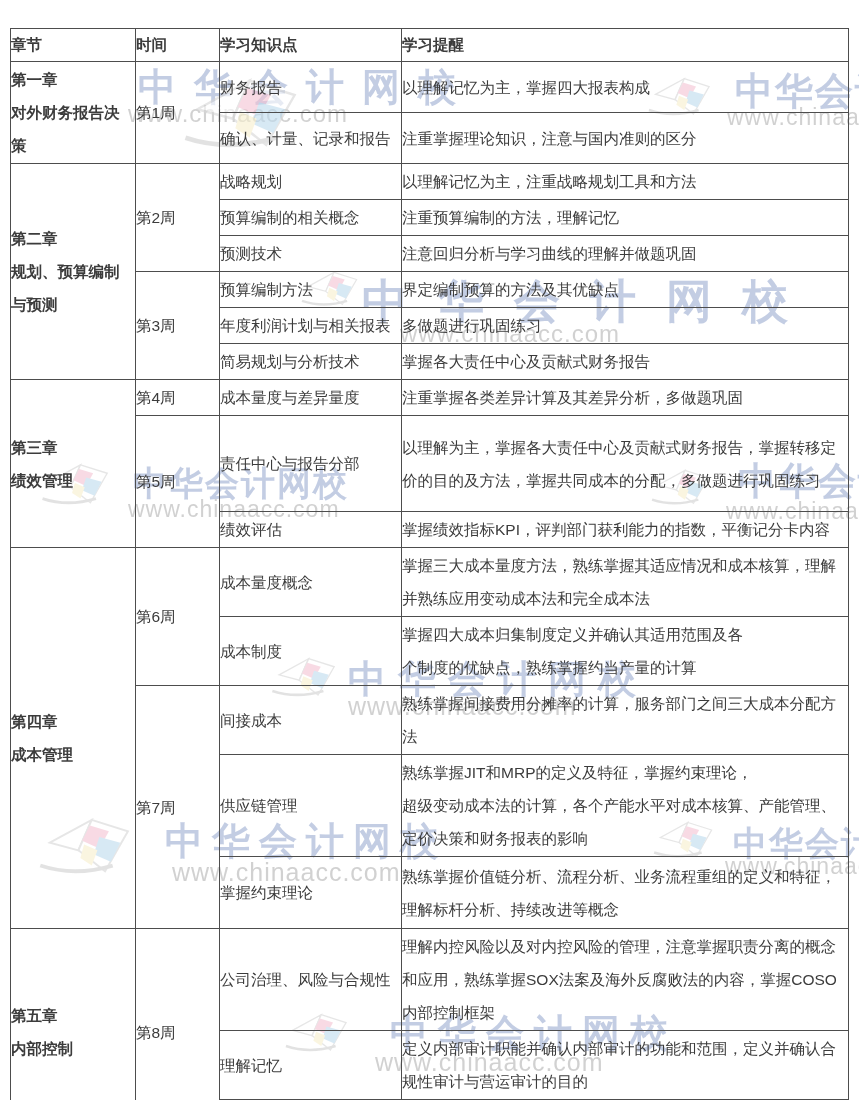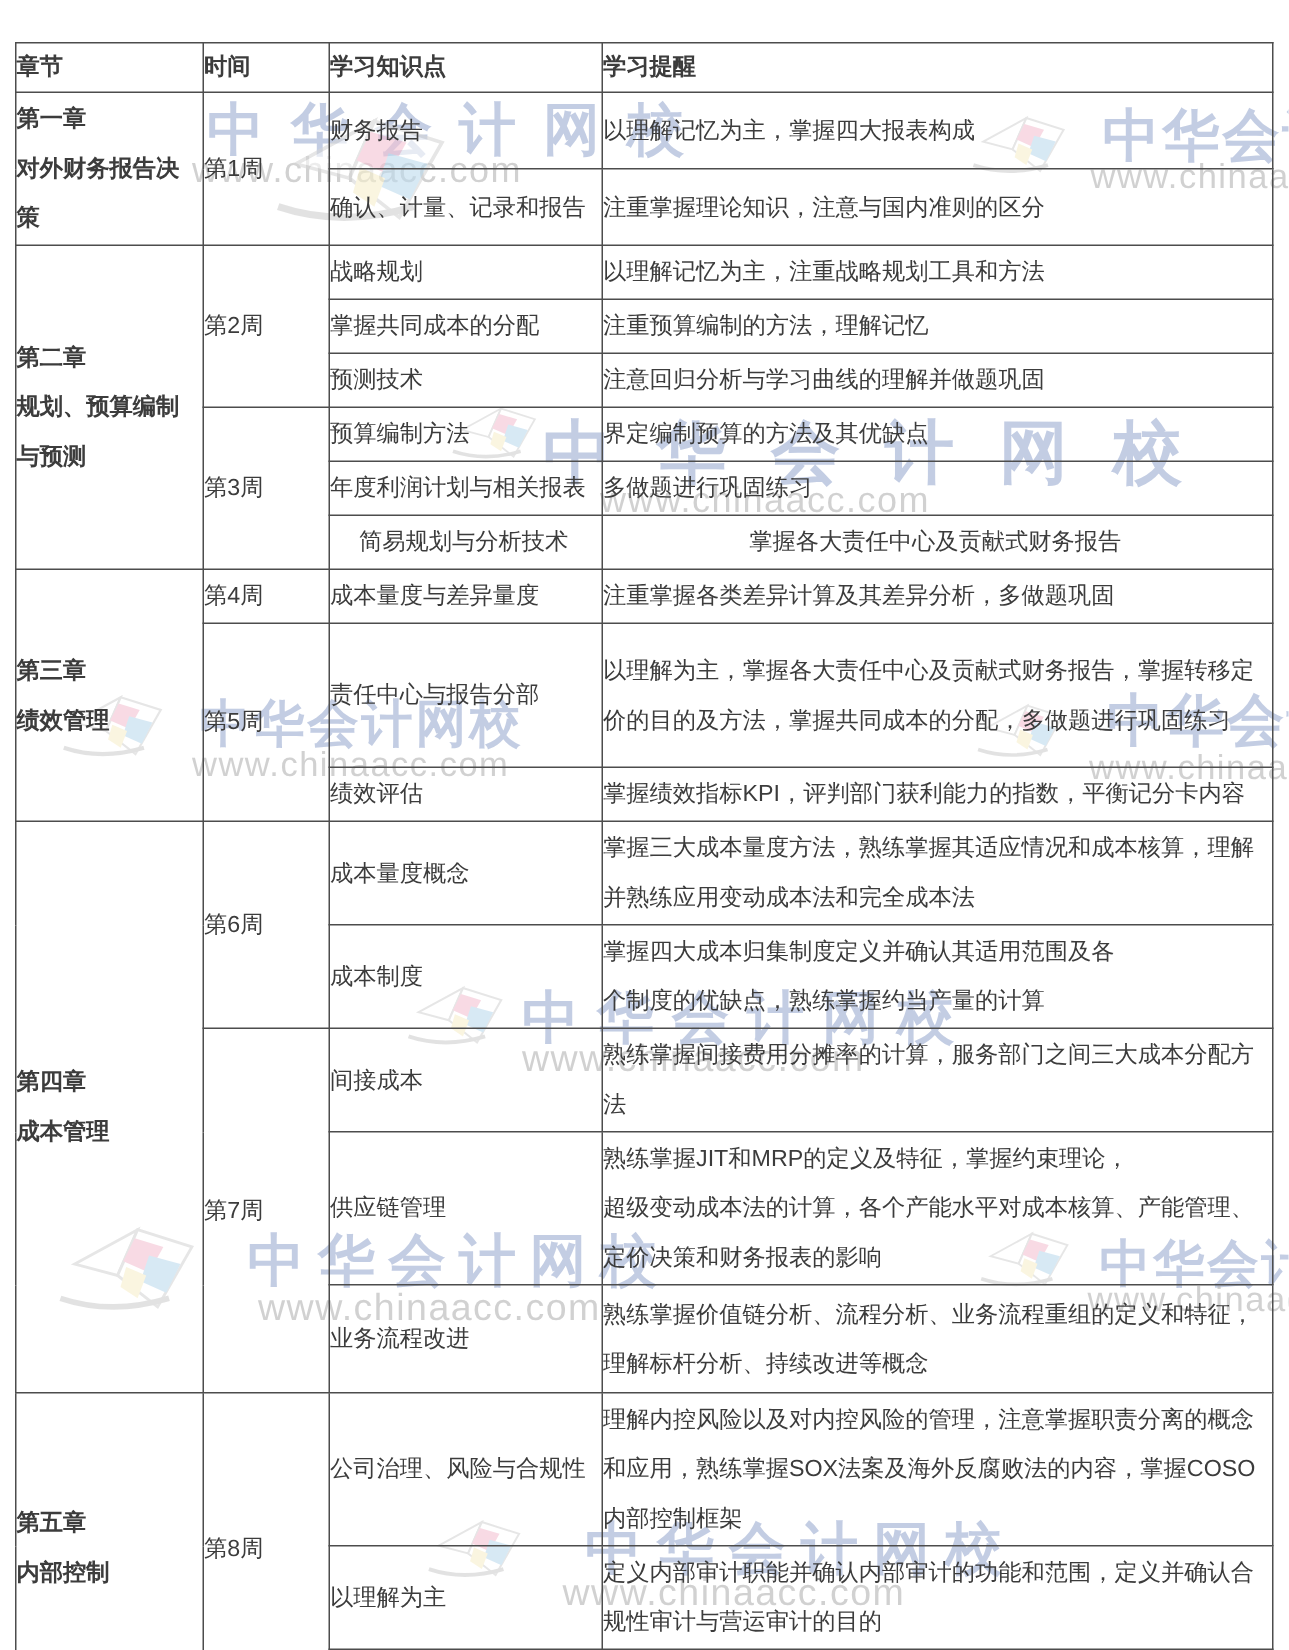--- a/index.html
+++ b/index.html
@@ -186,37 +186,37 @@
         </tr>
         <tr style="height: 33px;">
           <td class="chapter" rowspan="6">第二章
 规划、预算编制
 与预测</td>
           <td class="week" rowspan="3">第2周</td>
           <td class="point">战略规划</td>
           <td class="reminder">以理解记忆为主，注重战略规划工具和方法</td>
         </tr>
         <tr style="height: 31px;">
-          <td class="point">掌握共同成本的分配</td>
+          <td class="point">预算编制的相关概念</td>
           <td class="reminder">注重预算编制的方法，理解记忆</td>
         </tr>
         <tr style="height: 32px;">
           <td class="point">预测技术</td>
           <td class="reminder">注意回归分析与学习曲线的理解并做题巩固</td>
         </tr>
         <tr style="height: 35px;">
           <td class="week" rowspan="3">第3周</td>
           <td class="point">预算编制方法</td>
           <td class="reminder">界定编制预算的方法及其优缺点</td>
         </tr>
         <tr style="height: 33px;">
           <td class="point">年度利润计划与相关报表</td>
           <td class="reminder">多做题进行巩固练习</td>
         </tr>
-        <tr style="height: 36px; text-align: center;">
+        <tr style="height: 36px;">
           <td class="point">简易规划与分析技术</td>
           <td class="reminder">掌握各大责任中心及贡献式财务报告</td>
         </tr>
         <tr style="height: 33px;">
           <td class="chapter" rowspan="3">第三章
 绩效管理</td>
           <td class="week" rowspan="1">第4周</td>
           <td class="point">成本量度与差异量度</td>
           <td class="reminder">注重掌握各类差异计算及其差异分析，多做题巩固</td>
         </tr>
@@ -245,32 +245,32 @@
           <td class="week" rowspan="3">第7周</td>
           <td class="point">间接成本</td>
           <td class="reminder">熟练掌握间接费用分摊率的计算，服务部门之间三大成本分配方法</td>
         </tr>
         <tr style="height: 98px;">
           <td class="point">供应链管理</td>
           <td class="reminder">熟练掌握JIT和MRP的定义及特征，掌握约束理论，
 超级变动成本法的计算，各个产能水平对成本核算、产能管理、定价决策和财务报表的影响</td>
         </tr>
         <tr style="height: 72px;">
-          <td class="point">业务流程改进</td>
+          <td class="point">掌握约束理论</td>
           <td class="reminder">熟练掌握价值链分析、流程分析、业务流程重组的定义和特征，理解标杆分析、持续改进等概念</td>
         </tr>
         <tr style="height: 95px;">
           <td class="chapter" rowspan="3">第五章
 内部控制</td>
           <td class="week" rowspan="3">第8周</td>
           <td class="point">公司治理、风险与合规性</td>
           <td class="reminder">理解内控风险以及对内控风险的管理，注意掌握职责分离的概念和应用，熟练掌握SOX法案及海外反腐败法的内容，掌握COSO内部控制框架</td>
         </tr>
         <tr style="height: 65px;">
-          <td class="point">以理解为主</td>
+          <td class="point">理解记忆</td>
           <td class="reminder">定义内部审计职能并确认内部审计的功能和范围，定义并确认合规性审计与营运审计的目的</td>
         </tr>
         <tr style="height: 36px;">
           <td class="point">系统控制与安全控制</td>
           <td class="reminder">注重掌握灾难恢复计划的内容，界定各种应用控制的种类</td>
         </tr>
       </tbody>
   </table>
 </div>
 

